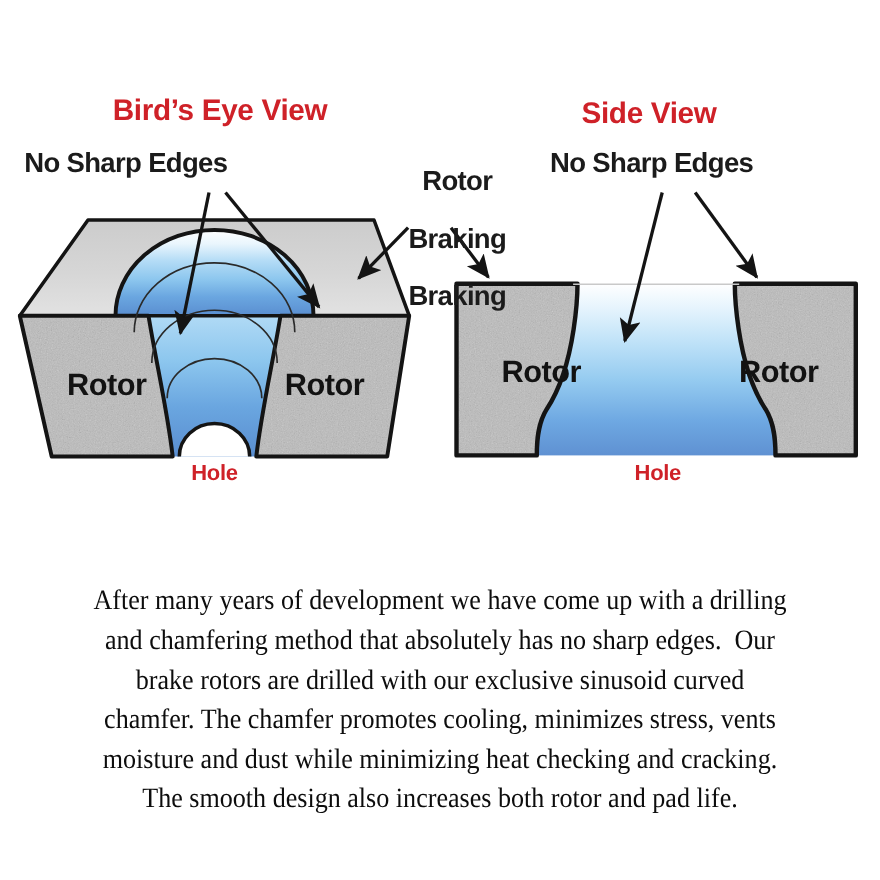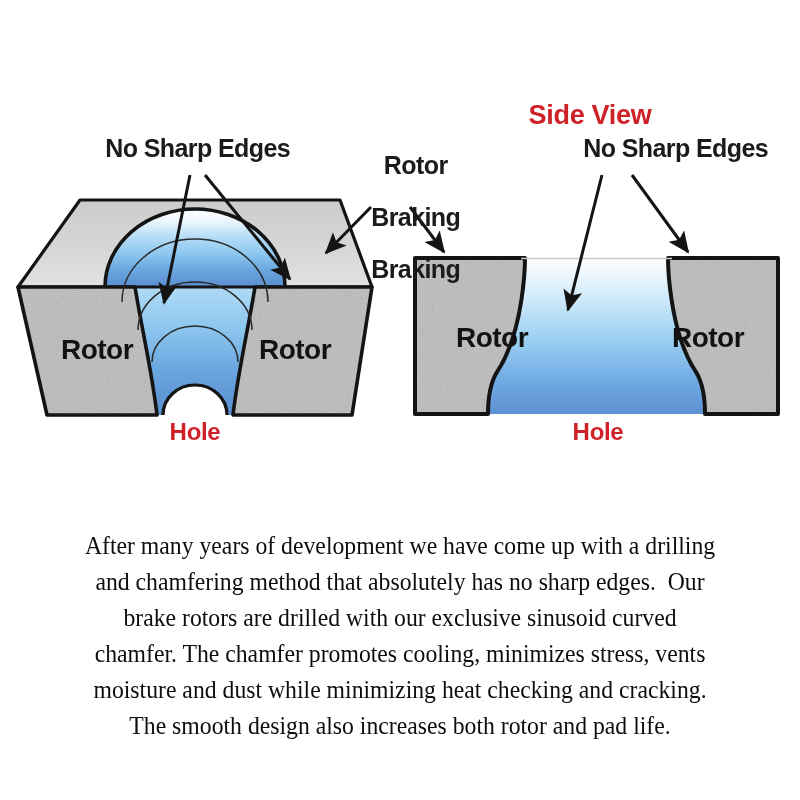--- a/index.html
+++ b/index.html
@@ -20,27 +20,27 @@
     font-weight:bold;
     font-size:27px;
     letter-spacing:-0.3px;
     text-align:center;
   }
   .lbl-black{
     color:#1b1b1b;
     font-weight:bold;
     font-size:25px;
     letter-spacing:-0.6px;
-    text-align:right;
+    text-align:left;
   }
   .lbl-black.multi{line-height:1.04;}
   .hole-red{
     color:#cf2128;
     font-weight:bold;
-    font-size:24px;
+    font-size:20px;
     letter-spacing:-0.3px;
     text-align:center;
   }
 
   
   .rotor-word{
     position:absolute;
     color:#121212;
     font-weight:bold;
     font-size:28px;
@@ -186,35 +186,36 @@
                L 778,414 Z" fill="none" stroke="#141414" stroke-width="4" stroke-linejoin="round"></path>
 
       <line x1="521" y1="258.5" x2="672" y2="258.5" stroke="#c9c9c9" stroke-width="1.4"></line>
 
       <line x1="602" y1="175" x2="568" y2="310" stroke="#141414" stroke-width="3" marker-end="url(#arrowHead)"></line>
       <line x1="632" y1="175" x2="688" y2="252" stroke="#141414" stroke-width="3" marker-end="url(#arrowHead)"></line>
     </g>
   </svg>
   </div>
 
+  <div class="lbl title-red" style="left:60px;top:87px;width:280px;">Bird’s Eye View</div>
 
   <div class="lbl lbl-black" style="left:22px;top:136px;width:268px;">No Sharp Edges</div>
 
   <div class="lbl lbl-black multi" style="left:333px;top:126px;width:140px;text-align:center;">
     <span>Rotor</span><br>
     <span>Braking</span><br>
     <span>Braking</span>
   </div>
 
   <div class="rotor-word" style="left:42px;top:334px;width:110px;">Rotor</div>
   <div class="rotor-word" style="left:240px;top:334px;width:110px;">Rotor</div>
 
   <div class="lbl hole-red" style="left:135px;top:420px;width:120px;">Hole</div>
 
-  <div class="lbl title-red" style="left:490px;top:102px;width:200px;">Side View</div>
+  <div class="lbl title-red" style="left:490px;top:90px;width:200px;">Side View</div>
 
   <div class="lbl lbl-black" style="left:500px;top:136px;width:268px;">No Sharp Edges</div>
 
   <div class="rotor-word" style="left:432px;top:322px;width:120px;">Rotor</div>
   <div class="rotor-word" style="left:648px;top:322px;width:120px;">Rotor</div>
 
   <div class="lbl hole-red" style="left:538px;top:420px;width:120px;">Hole</div>
 
   <div id="paragraph">
     <span class="ln">After many years of development we have come up with a drilling</span>

